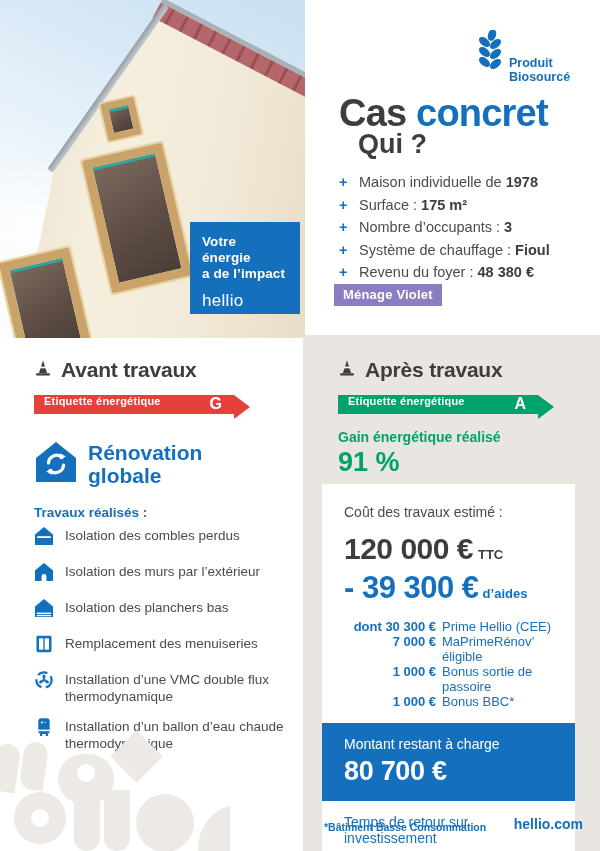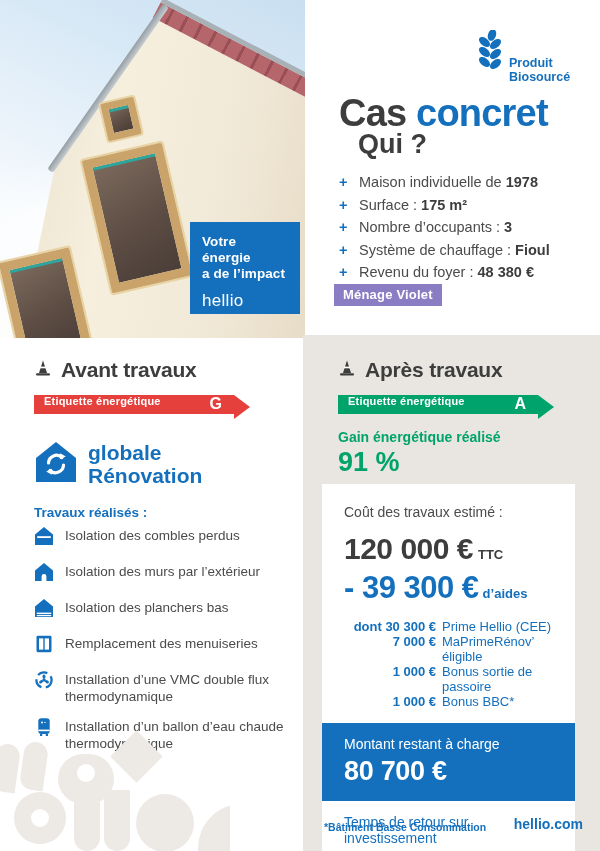--- a/index.html
+++ b/index.html
@@ -214,22 +214,22 @@
     <span>
       <svg width="44" height="44" viewBox="0 0 44 44">
         <path d="M22 2 L42 18 L42 42 L2 42 L2 18 Z" fill="#1470bd"></path>
         <path d="M14.5 23 a8 8 0 0 1 13.5-5.5" stroke="#fff" stroke-width="3.2" fill="none" stroke-linecap="round"></path>
         <path d="M29.5 25 a8 8 0 0 1 -13.5 5.5" stroke="#fff" stroke-width="3.2" fill="none" stroke-linecap="round"></path>
         <path d="M26.2 13.2 l5.6 3.4 -5.9 2.6 Z" fill="#fff"></path>
         <path d="M17.8 34.8 l-5.6-3.4 5.9-2.6 Z" fill="#fff"></path>
       </svg>
     </span>
     <div class="rt">
+      <div>Rénovation</div>
       <div>globale</div>
-      <div>Rénovation</div>
     </div>
   </div>
   <div class="travaux">Travaux réalisés :</div>
 
   <div class="rlist">
     <div class="ritem">
       <span class="ic">
         <svg width="20" height="20" viewBox="0 0 20 20">
             <path d="M10 1 L19 8.5 L19 19 L1 19 L1 8.5 Z" fill="#1470bd"></path>
             <rect x="3.2" y="10.2" width="13.6" height="1.8" fill="#fff"></rect>

